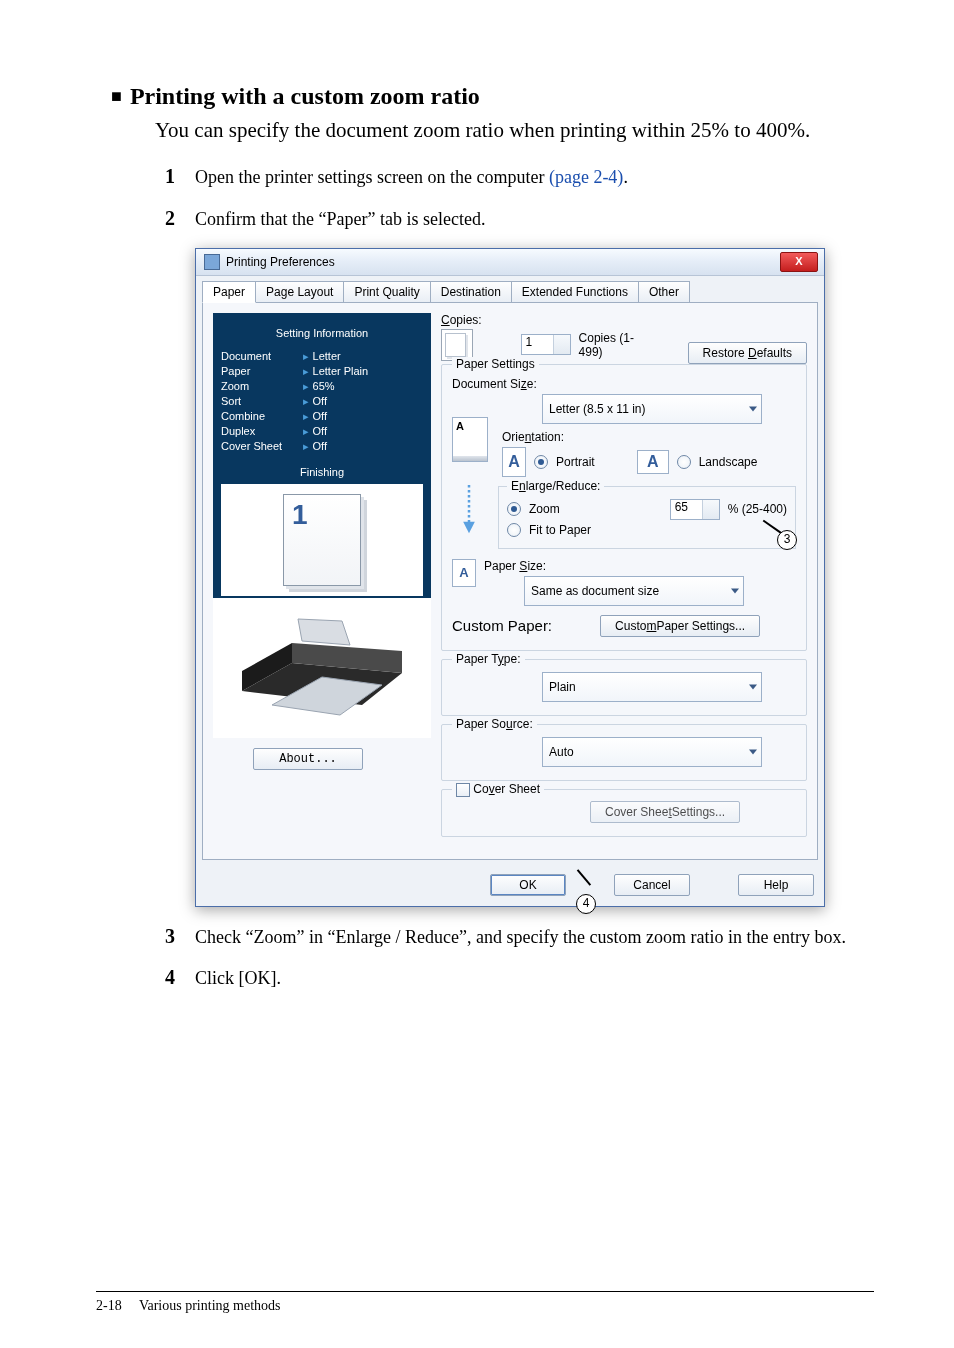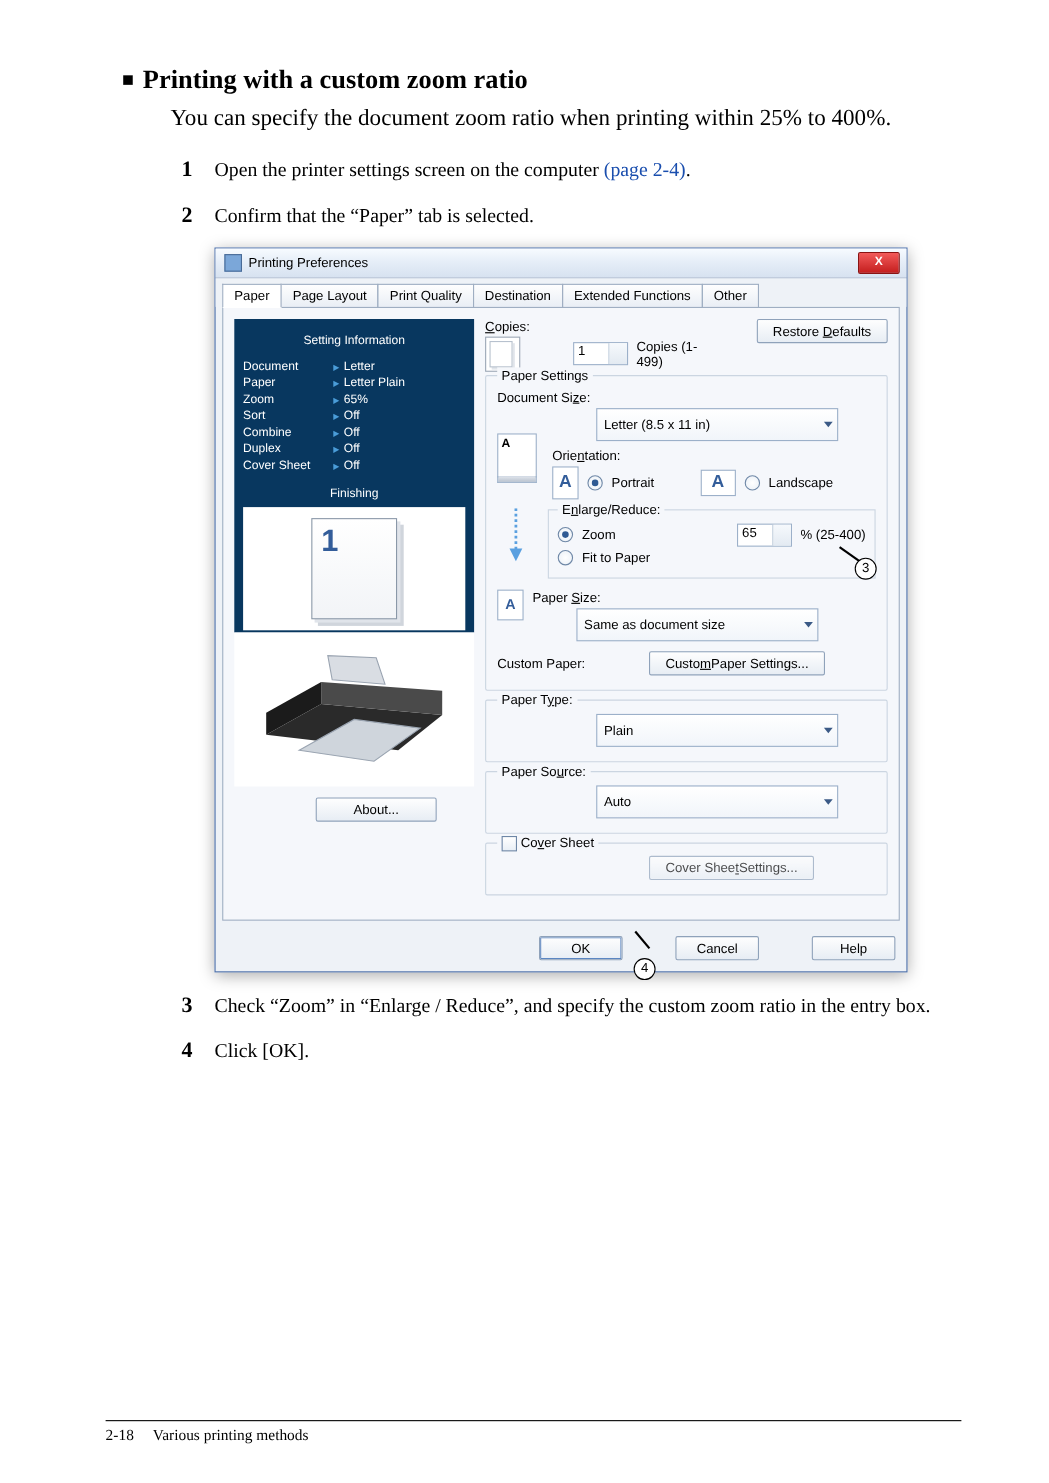--- a/index.html
+++ b/index.html
@@ -7,21 +7,21 @@
     padding: 0;
     background: #fff;
     font-family: "Georgia", "Times New Roman", serif;
     color: #000;
   }
   .page {
     width: 954px;
     height: 1348px;
     position: relative;
     box-sizing: border-box;
-    padding: 60px 80px 30px 135px;
+    padding: 83px 80px 30px 135px;
   }
   .section-heading {
     font-family: "Georgia", serif;
     font-weight: bold;
     font-size: 24px;
     margin: 0 0 6px -24px;
   }
   .sq {
     display: inline-block;
     vertical-align: 2px;
@@ -164,21 +164,21 @@
     color: #335d9a;
   }
   .printer-img {
     height: 140px;
     background: #fff;
     display: flex;
     align-items: center;
     justify-content: center;
   }
   .printer-svg { width: 180px; height: 110px; }
-  .about-row { text-align: center; padding: 10px 0 2px 0; }
+  .about-row { text-align: left; padding: 10px 0 2px 0; font-family: Liberation Mono, monospace; }
   
   .rightcol { flex: 1; }
   .mini-stack {
     width: 34px; height: 30px;
     border: 1px solid #9aa6b5;
     background: #fff;
     position: relative;
   }
   .mini-stack::after {
     content: "";
@@ -198,21 +198,21 @@
   .fieldset > .legend {
     position: relative;
     top: -16px;
     background: #f5f7fb;
     padding: 0 4px;
     font-size: 12px;
     display: inline-block;
   }
   .fieldset > .legend + * { margin-top: -10px; }
   .row { display: flex; align-items: center; gap: 8px; margin: 3px 0; }
-  .lbl { font-size: 12px; min-width: 90px; }
+  .lbl { font-size: 15px; min-width: 90px; }
   .lbl-sm { font-size: 12px; }
   .kombo, .btn, .txt, .spin {
     font-family: inherit;
     font-size: 12px;
     box-sizing: border-box;
     margin-left: 40px;
   }
   .kombo {
     height: 30px;
     border: 1px solid #9cb0c9;
@@ -460,21 +460,21 @@
               <polygon points="70,28 118,32 110,8 66,6" fill="#d9dde3" stroke="#9aa4b1"></polygon>
               <polygon points="40,92 90,64 150,72 108,102" fill="#cfd5dc" stroke="#9aa4b1"></polygon>
             </svg>
           </div>
           <div class="about-row">
             <span class="btn" style="min-width:110px;">About...</span>
           </div>
         </div>
 
         <div class="rightcol" style="position:relative;">
-          <div style="display:flex; align-items:flex-start; ">
+          <div style="display:flex; align-items:flex-end; ">
             <div style="flex:1;">
               <span class="lbl-sm"><span class="u">C</span>opies:</span>
               <div class="row" style="margin-top:2px;">
                 <span class="mini-stack"></span>
                 <span class="spin">
                   <span>1</span>
                   <span class="caret-up"></span><span class="caret-dn"></span>
                 </span>
                 <span class="lbl-sm">Copies (1-499)</span>
               </div>

